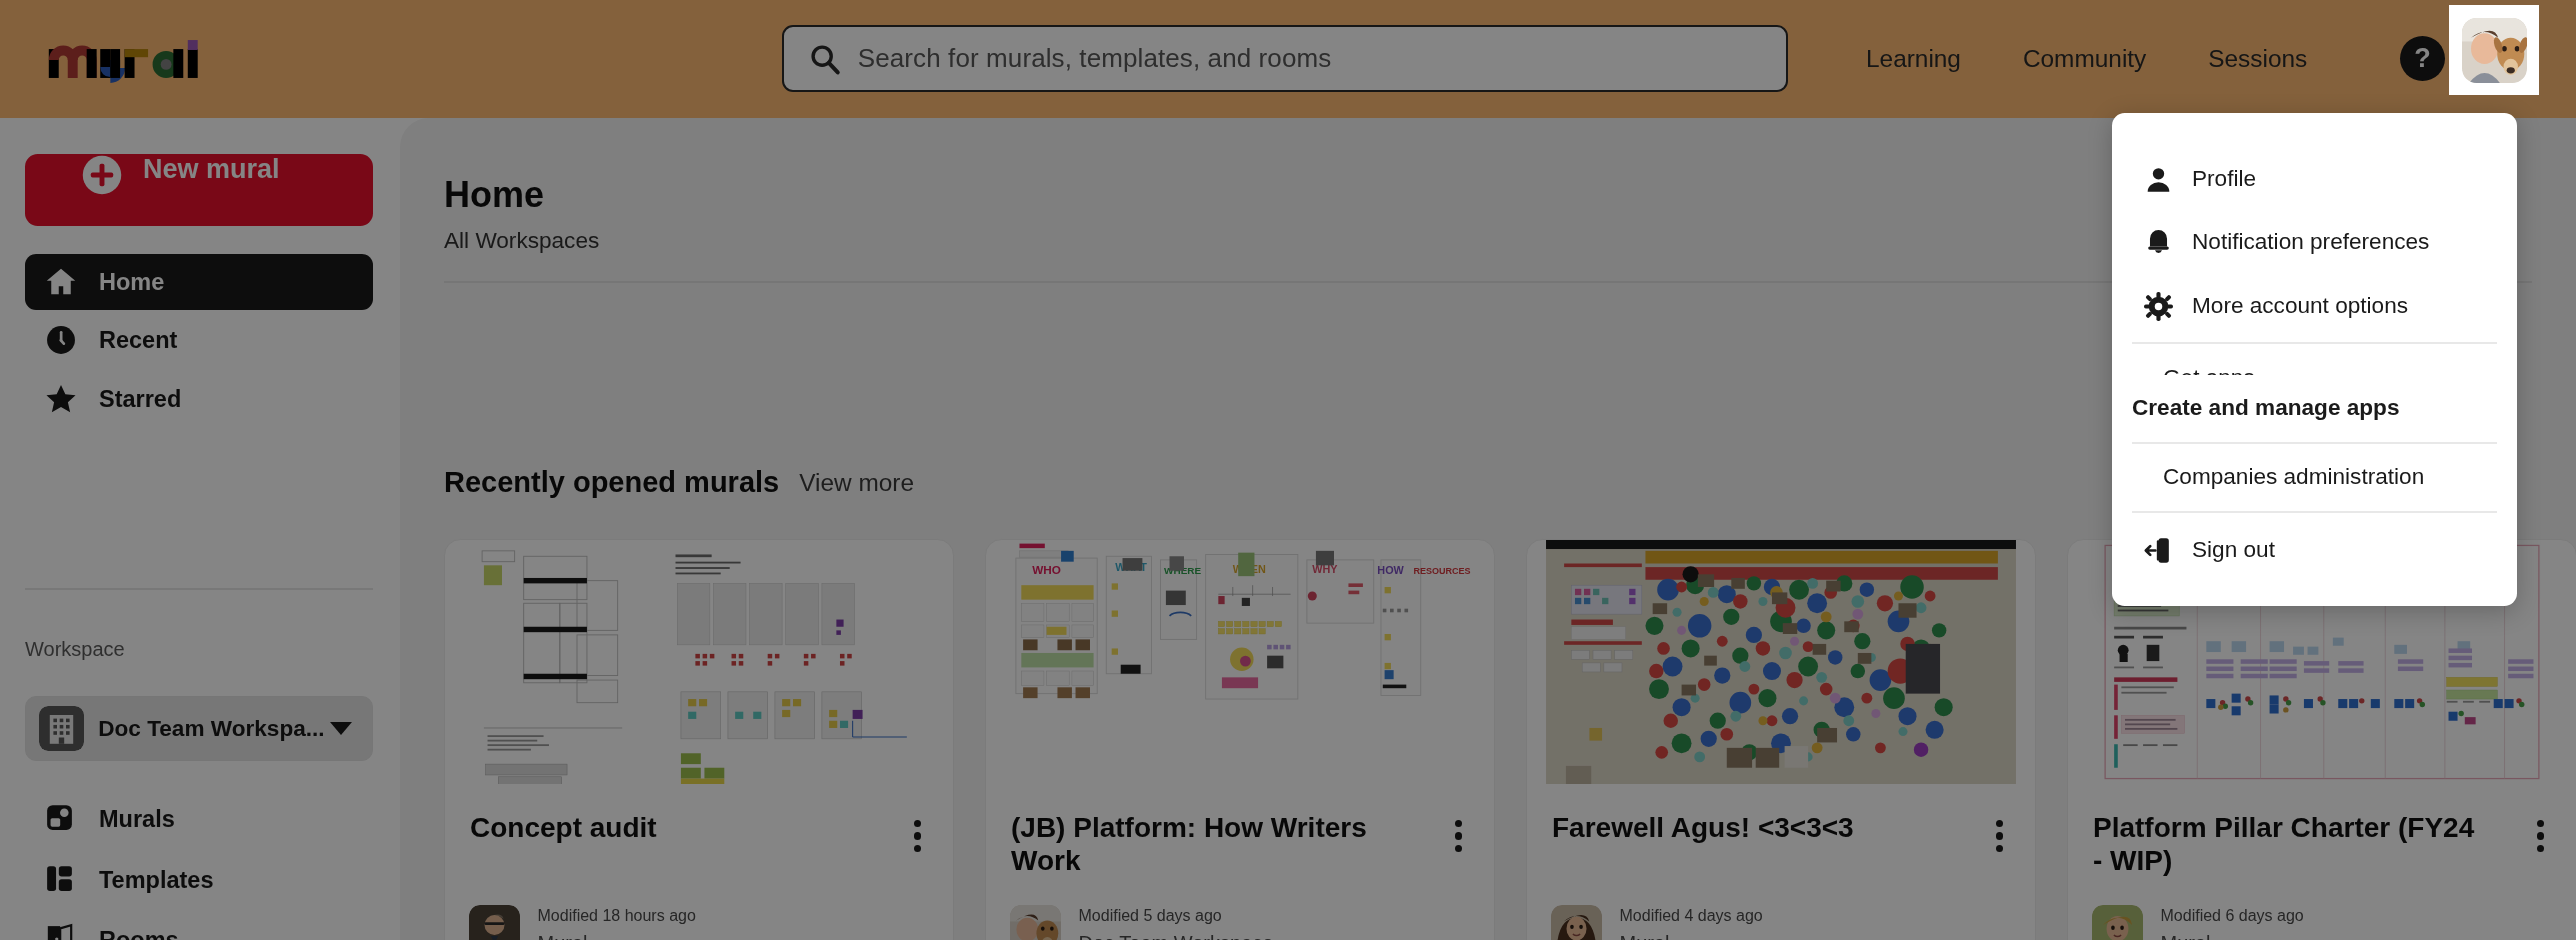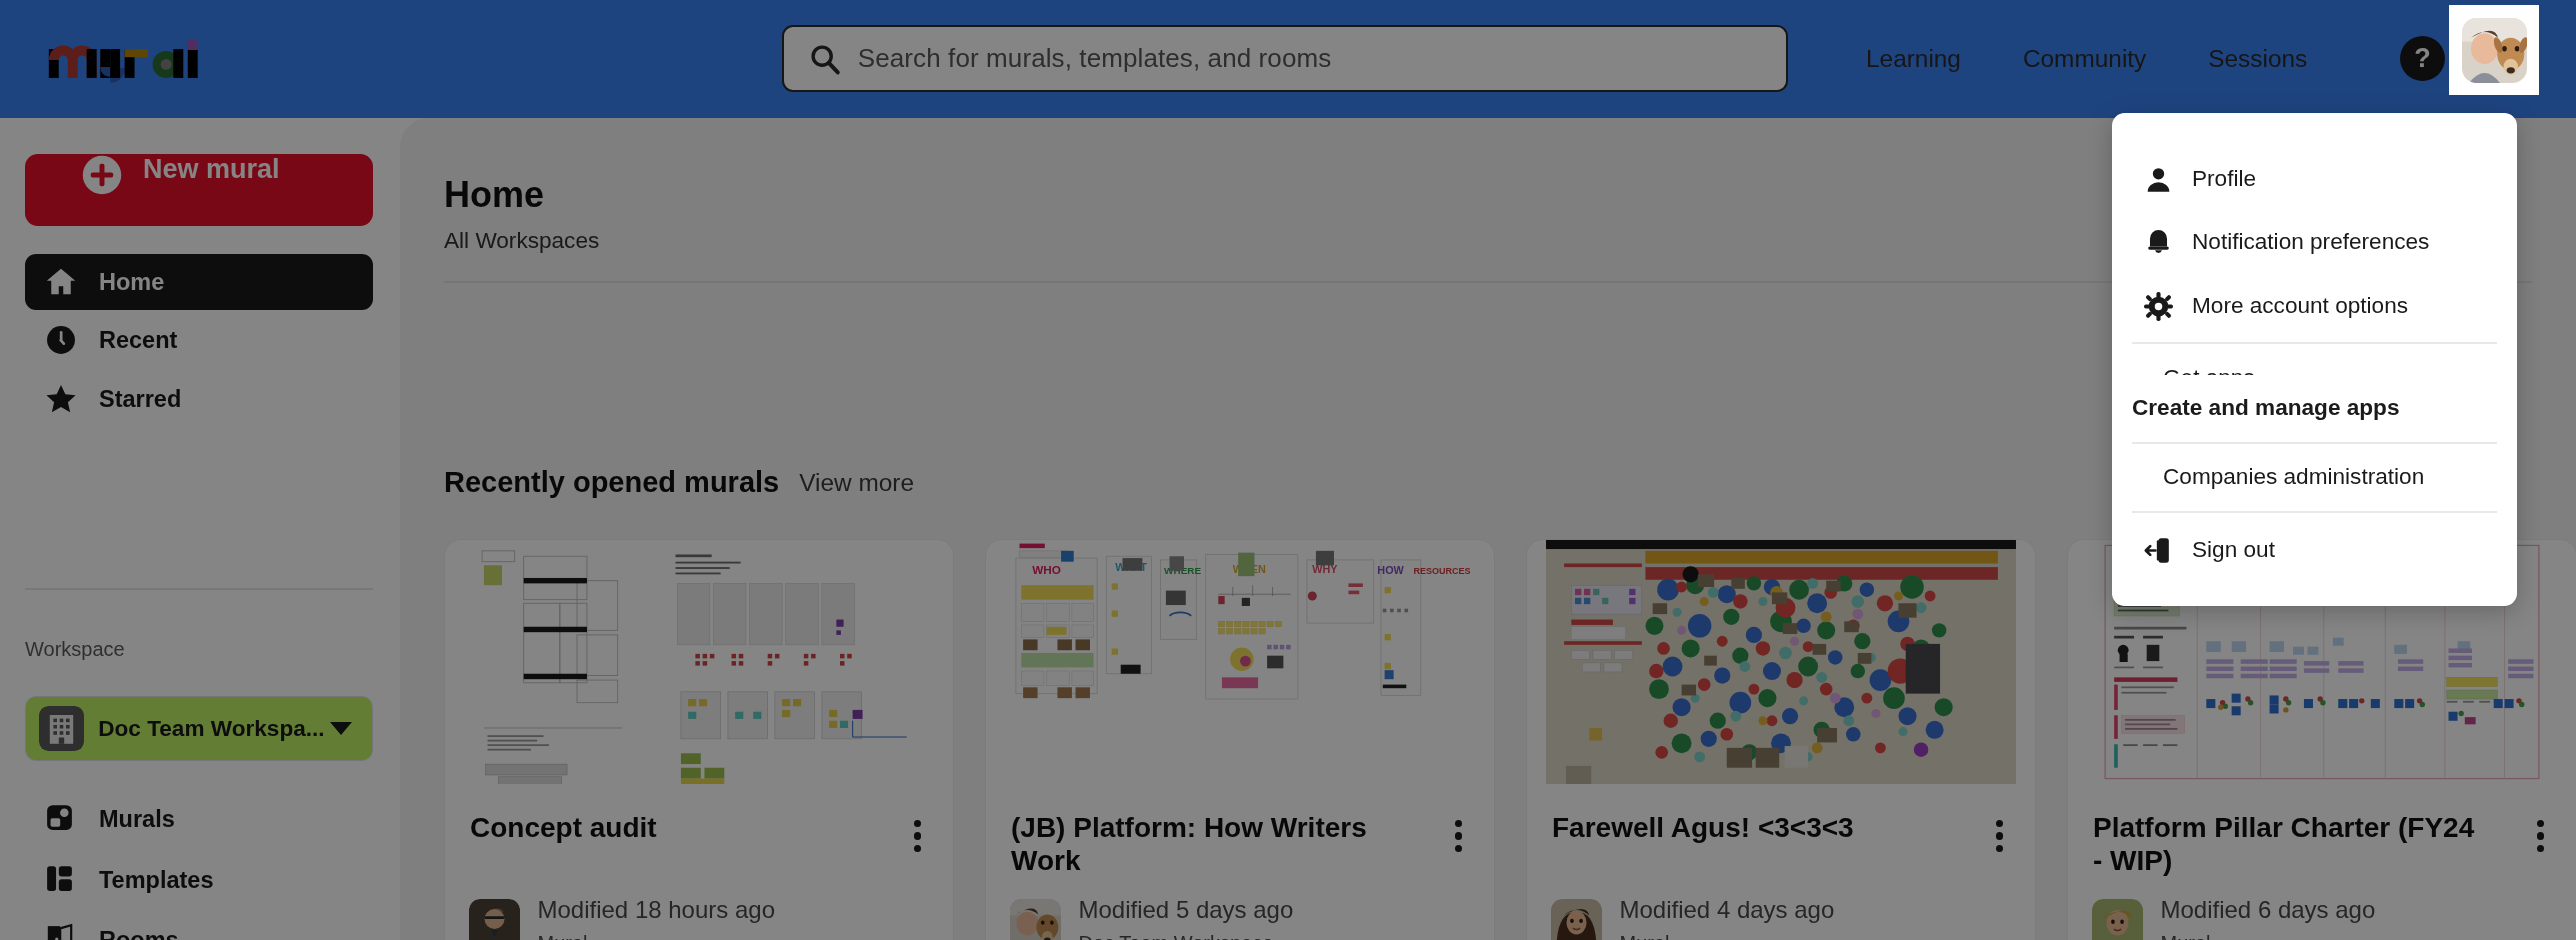--- a/index.html
+++ b/index.html
@@ -15,21 +15,21 @@
   #dim {
     position: absolute; inset: 0;
     background: rgba(0,0,0,0.48);
     z-index: 50;
     pointer-events: none;
   }
 
   
   .topbar {
     position: absolute; top: 0; left: 0; right: 0; height: 118px;
-    background: #3b82f6;
+    background: #fdba74;
     display: flex; align-items: center;
     z-index: 10;
   }
   .logo {
     margin-left: 47px;
     width: 185px; height: 56px;
     position: relative;
   }
   .logo svg { display:block; }
 
@@ -112,21 +112,21 @@
   }
   .side-section-label {
     position: absolute; left: 25px; font-size: 20px; color: #5b5b5b;
   }
 
   .ws-select {
     position: absolute; left: 25px; top: 578px;
     width: 348px; height: 65px;
     border: 1.8px solid #e3e3e3; border-radius: 11px;
     display: flex; align-items: center;
-    cursor: pointer; background:#bef264;
+    cursor: pointer; background:#e5e5e5;
   }
   .ws-thumb { width: 45px; height: 45px; border-radius: 9px; margin-left: 12.7px; flex:0 0 45px; overflow:hidden;}
   .ws-name { font-size: 22.6px; font-weight: 700; color:#1a1a1a; margin-left: 14.5px; white-space: nowrap; overflow:hidden;}
   .ws-caret { margin-left: auto; margin-right: 20px; width: 0; height: 0;
     border-left: 11.8px solid transparent; border-right: 11.8px solid transparent;
     border-top: 13.6px solid #1a1a1a; }
 
   
   .main {
     position: absolute; left: 400px; top: 118px; right: 0; bottom: 0;
@@ -169,21 +169,21 @@
     display: flex; flex-direction: column; align-items: center; justify-content: space-between;
     padding: 3.6px 0; cursor: pointer;
   }
   .kebab i { width: 7.2px; height: 7.2px; border-radius: 50%; background: #1a1a1a; display:block; }
   .card-foot {
     position: absolute; left: 23.5px; bottom: 23.5px;
     display: flex; align-items: center;
   }
   .cf-av { width: 51px; height: 51px; border-radius: 11px; overflow: hidden; flex: 0 0 51px; }
   .cf-txt { margin-left: 18px; }
-  .cf-mod { font-size: 24px; color: #4a4a4a; line-height: 1.5; }
+  .cf-mod { font-size: 16px; color: #4a4a4a; line-height: 1.5; }
   .cf-ws  { font-size: 20px; color: #4a4a4a; line-height: 1.5; }
 
   
   .dropdown {
     position: absolute; left: 2112px; top: 113px;
     width: 405px; height: 493px;
     background: #ffffff;
     border-radius: 12.7px;
     box-shadow: 0 5.4px 25px rgba(0,0,0,.22);
     z-index: 55;

